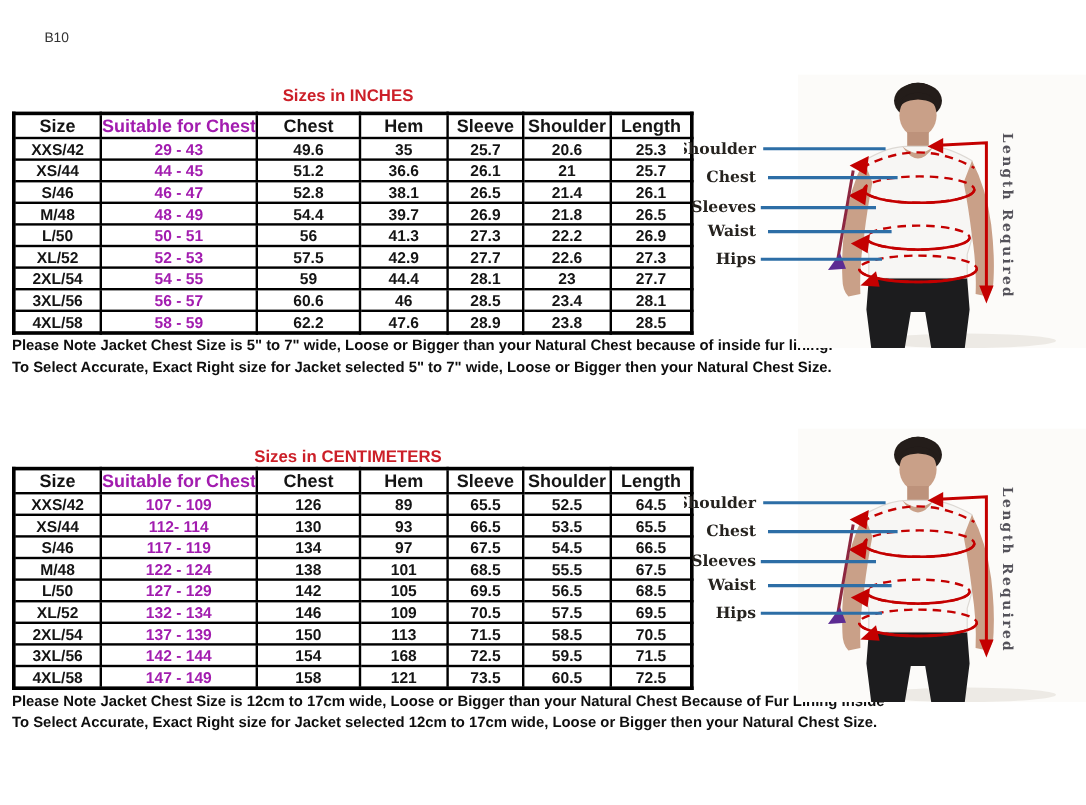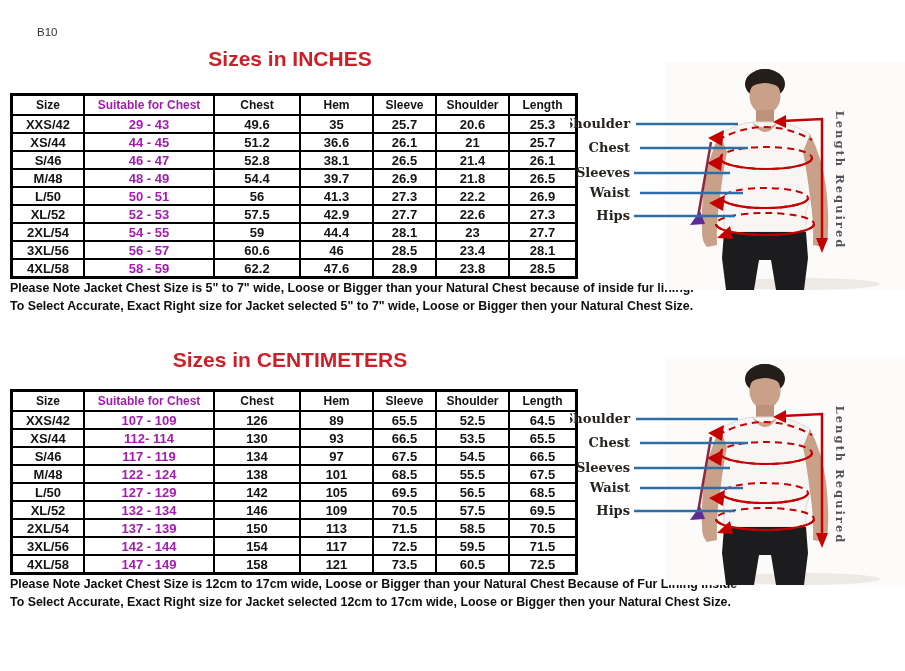--- a/index.html
+++ b/index.html
@@ -1,28 +1,28 @@
 <!DOCTYPE html>
 <html><head>
 <meta charset="utf-8">
 <style>
   html,body{margin:0;padding:0;background:#ffffff;}
   .page{position:relative;width:905px;height:671px;background:#ffffff;overflow:hidden;
         font-family:"Liberation Sans",sans-serif;color:#111;}
   .doc-label{position:absolute;left:13px;top:26px;font-size:11.5px;color:#333;margin-left:24px;}
   .title-red{position:absolute;left:0;width:580px;text-align:center;white-space:pre;
-             font-size:21px;font-weight:bold;color:#cc1f28;}
+             font-size:14px;font-weight:bold;color:#cc1f28;margin-top:24px;}
   .title-black{position:absolute;left:0;width:580px;text-align:center;white-space:pre;
                font-size:16.5px;font-weight:bold;color:#0d0d0d;}
   table.size-table{position:absolute;left:10px;width:560px;border-collapse:collapse;
                    table-layout:fixed;font-weight:bold;}
   table.size-table th,table.size-table td{border:2px solid #000;text-align:center;
                    padding:0;overflow:hidden;white-space:nowrap;}
   table.size-table{border:3px solid #000;}
-  table.size-table th{height:18px;font-size:12px;color:#141414;}
+  table.size-table th{height:18px;font-size:15px;color:#141414;}
   table.size-table td{height:16px;font-size:13px;color:#141414;}
   table.size-table .red{color:#a21caf;}
   table.size-table th:nth-child(1),table.size-table td:nth-child(1){width:70px;}
   table.size-table th:nth-child(2),table.size-table td:nth-child(2){width:128px;}
   table.size-table th:nth-child(3),table.size-table td:nth-child(3){width:84px;}
   table.size-table th:nth-child(4),table.size-table td:nth-child(4){width:71px;}
   table.size-table th:nth-child(5),table.size-table td:nth-child(5){width:61px;}
   table.size-table th:nth-child(6),table.size-table td:nth-child(6){width:71px;}
   table.size-table th:nth-child(7),table.size-table td:nth-child(7){width:65px;}
   .note{position:absolute;left:10px;font-size:12.4px;font-weight:bold;color:#0e0e0e;white-space:nowrap;}
@@ -212,21 +212,21 @@
           <td>150</td>
           <td>113</td>
           <td>71.5</td>
           <td>58.5</td>
           <td>70.5</td>
         </tr>
         <tr>
           <td>3XL/56</td>
           <td class="red">142 - 144</td>
           <td>154</td>
-          <td>117</td>
+          <td>168</td>
           <td>72.5</td>
           <td>59.5</td>
           <td>71.5</td>
         </tr>
         <tr>
           <td>4XL/58</td>
           <td class="red">147 - 149</td>
           <td>158</td>
           <td>121</td>
           <td>73.5</td>

